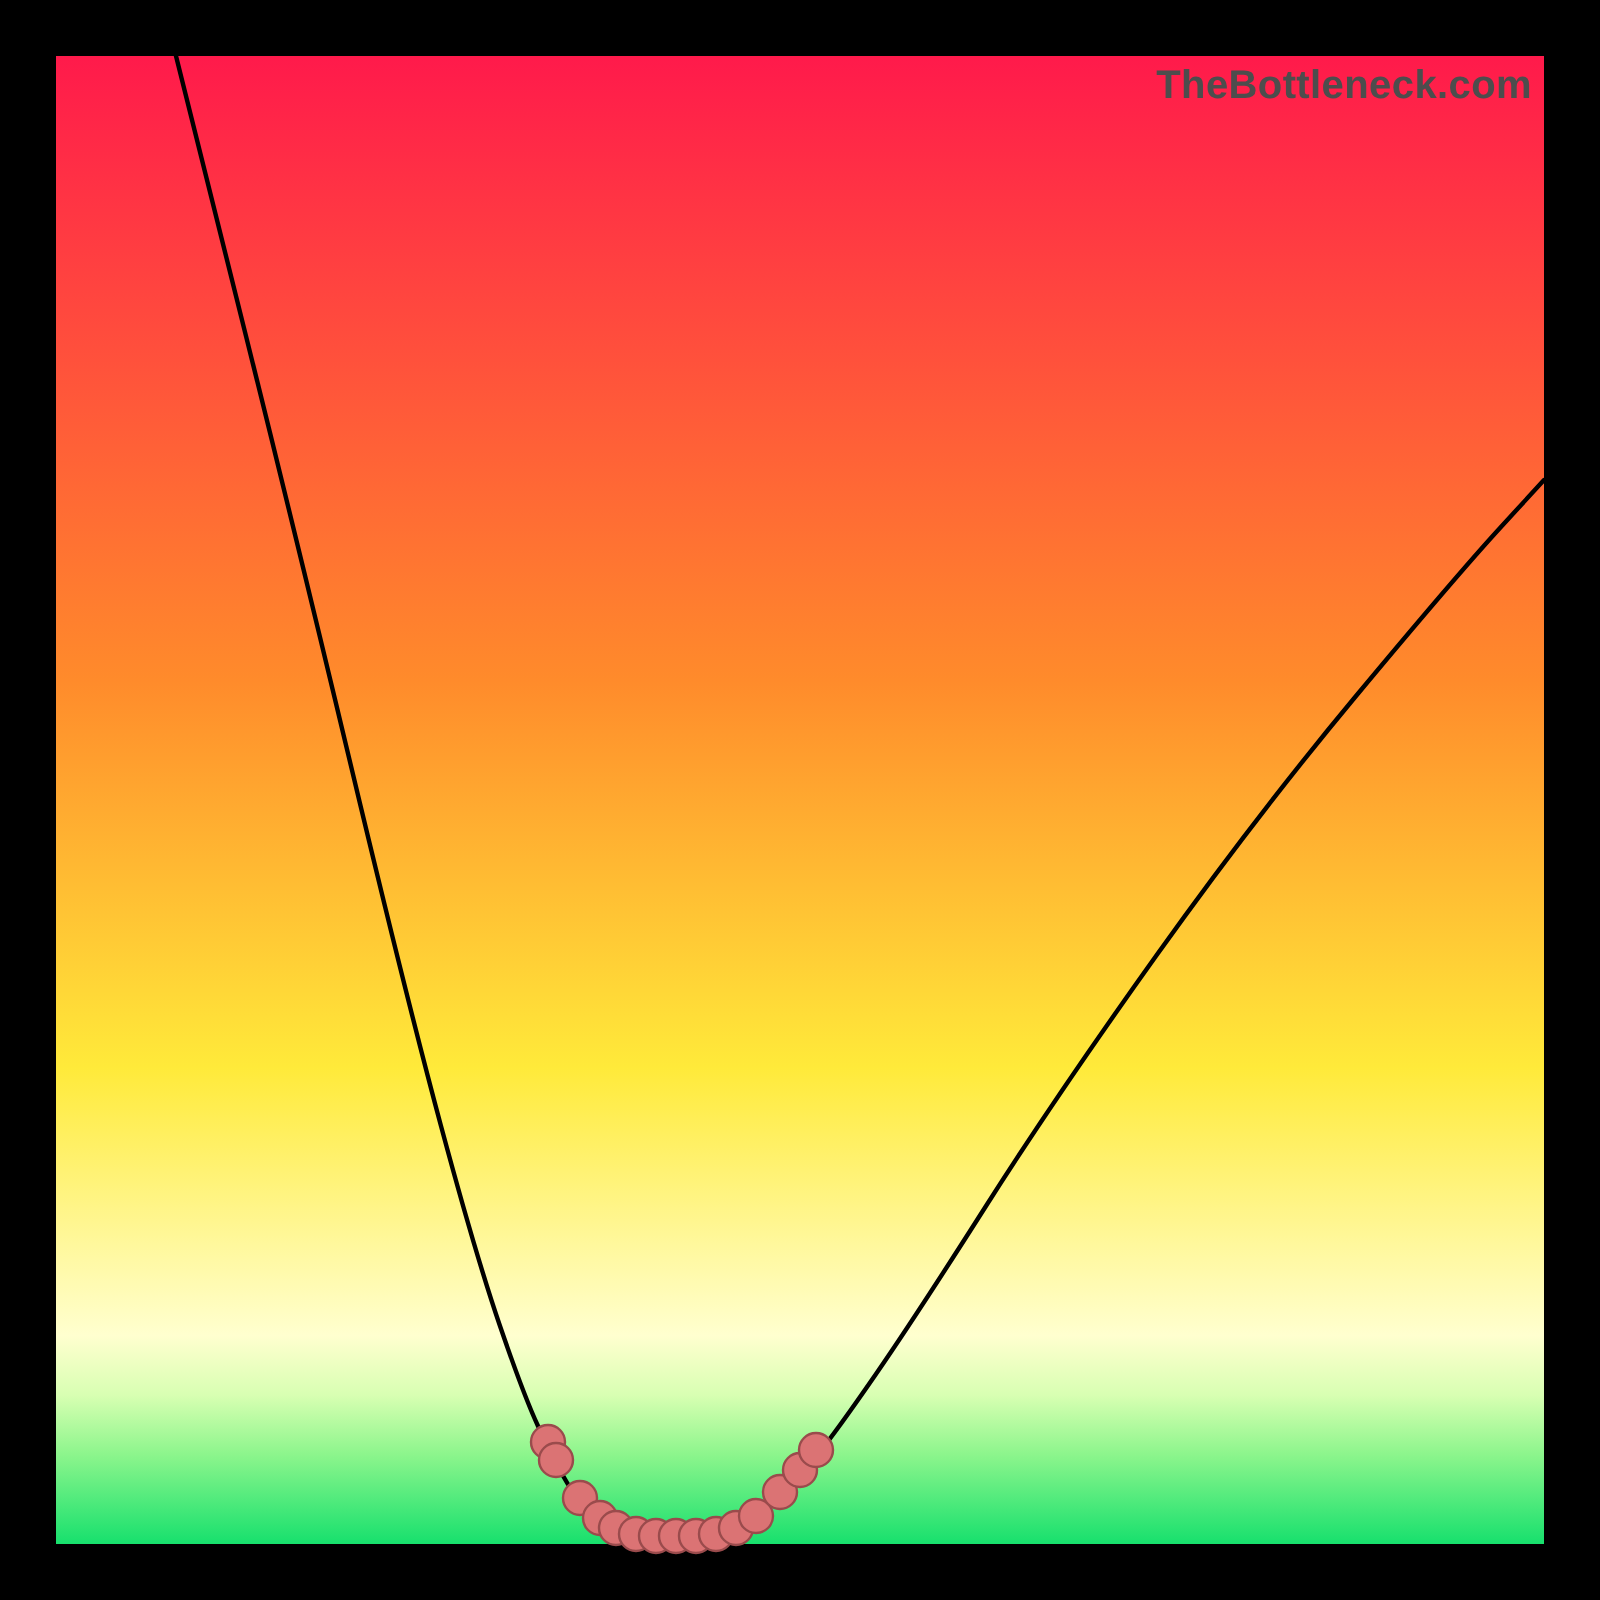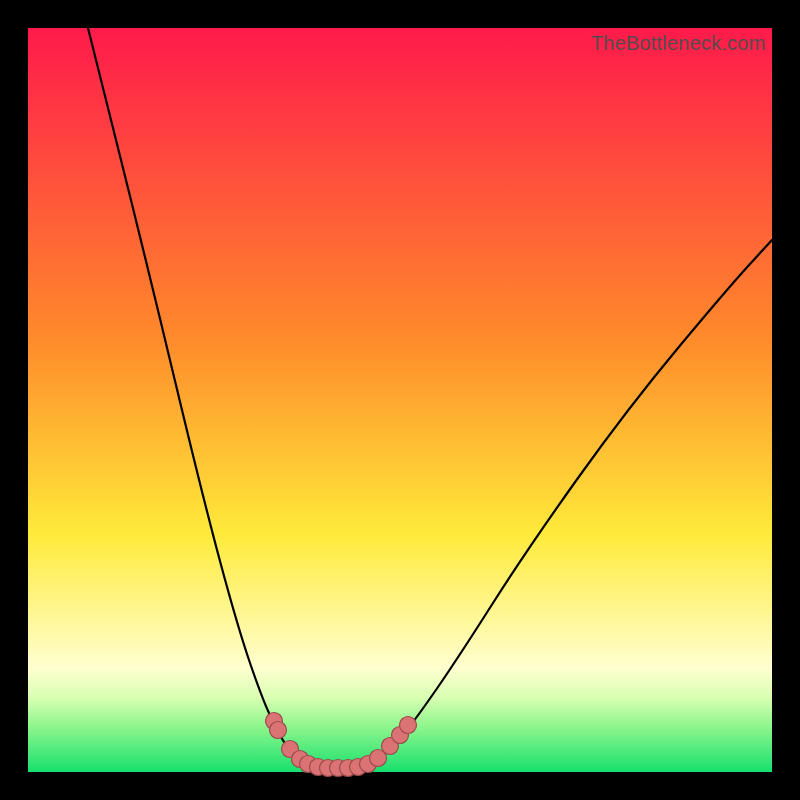--- a/index.html
+++ b/index.html
@@ -32,21 +32,21 @@
       var(--c-cream) 86%,
       var(--c-limecream) 90%,
       var(--c-lightgreen) 94%,
       var(--c-green) 100%
     );
   }
   .watermark {
     position: absolute;
     font-family: Arial, Helvetica, sans-serif;
     font-size: 20px;
-    font-weight: 400;
+    font-weight: 700;
     letter-spacing: 0.2px;
   }
   svg.curve {
     position: absolute;
     left: 0;
     top: 0;
     width: 744px;
     height: 744px;
     overflow: visible;
   }

